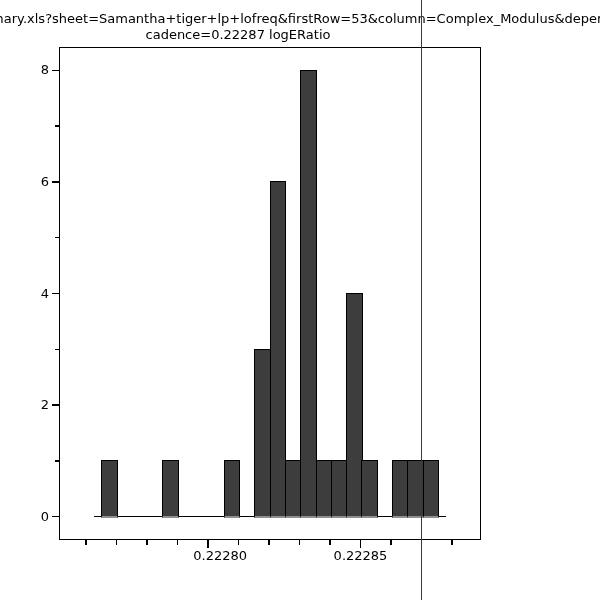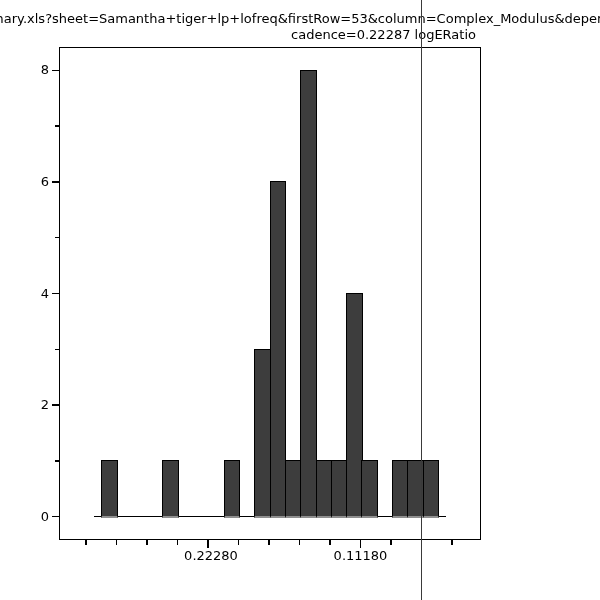--- a/index.html
+++ b/index.html
@@ -3,21 +3,21 @@
 <meta charset="utf-8">
 <style>
   html,body{margin:0;padding:0;background:#fff;}
   #root{
     position:relative;width:600px;height:600px;overflow:hidden;background:#ffffff;
     font-family:"DejaVu Sans",sans-serif;font-size:13px;color:#000;
   }
   .abs{position:absolute;}
   .nowrap{white-space:nowrap;}
   #title1{top:11px;left:-350px;width:1300px;text-align:center;}
-  #title2{top:27px;left:0px;width:476px;text-align:right;}
+  #title2{top:27px;left:0px;width:476px;text-align:center;}
   #plot-frame{left:58.5px;top:47px;width:422px;height:493px;border:1.5px solid #000;box-sizing:border-box;}
   #x-axis-title{top:565px;left:0px;width:528px;text-align:center;}
   #plot-layer{left:0;top:0;width:600px;height:600px;}
 </style>
 </head>
 <body>
 
 <div id="root">
   <div id="title1" class="abs nowrap">mmary.xls?sheet=Samantha+tiger+lp+lofreq&amp;firstRow=53&amp;column=Complex_Modulus&amp;depende</div>
   <div id="title2" class="abs nowrap">cadence=0.22287 logERatio</div>
@@ -43,22 +43,22 @@
       <div style="position: absolute; left: 176.81px; top: 540px; width: 1.3px; height: 4.5px; background: rgb(0, 0, 0);"></div>
       <div style="position: absolute; left: 207.319px; top: 540px; width: 1.3px; height: 8px; background: rgb(0, 0, 0);"></div>
       <div style="position: absolute; left: 237.828px; top: 540px; width: 1.3px; height: 4.5px; background: rgb(0, 0, 0);"></div>
       <div style="position: absolute; left: 268.337px; top: 540px; width: 1.3px; height: 4.5px; background: rgb(0, 0, 0);"></div>
       <div style="position: absolute; left: 298.846px; top: 540px; width: 1.3px; height: 4.5px; background: rgb(0, 0, 0);"></div>
       <div style="position: absolute; left: 329.355px; top: 540px; width: 1.3px; height: 4.5px; background: rgb(0, 0, 0);"></div>
       <div style="position: absolute; left: 359.865px; top: 540px; width: 1.3px; height: 8px; background: rgb(0, 0, 0);"></div>
       <div style="position: absolute; left: 390.374px; top: 540px; width: 1.3px; height: 4.5px; background: rgb(0, 0, 0);"></div>
       <div style="position: absolute; left: 420.883px; top: 540px; width: 1.3px; height: 4.5px; background: rgb(0, 0, 0);"></div>
       <div style="position: absolute; left: 451.392px; top: 540px; width: 1.3px; height: 4.5px; background: rgb(0, 0, 0);"></div>
-      <div style="position: absolute; left: 166px; top: 548px; width: 90px; text-align: center; white-space: nowrap;">0.22280</div>
-      <div style="position: absolute; left: 315.515px; top: 548px; width: 90px; text-align: center; white-space: nowrap;">0.11180</div>
+      <div style="position: absolute; left: 157px; top: 548px; width: 90px; text-align: right; white-space: nowrap;">0.22280</div>
+      <div style="position: absolute; left: 315.515px; top: 548px; width: 90px; text-align: center; white-space: nowrap;">0.22285</div>
       <div style="position: absolute; left: 94.1397px; top: 516.085px; width: 352.258px; height: 1.3px; background: rgb(0, 0, 0); z-index: 1;"></div>
       <div style="position: absolute; left: 101.097px; top: 460.226px; width: 16.7156px; height: 57.9087px; background: rgb(61, 61, 61); border-width: 1.4px 1.4px 2px; border-style: solid; border-color: rgb(0, 0, 0) rgb(0, 0, 0) rgb(143, 143, 143); border-image: initial; box-sizing: border-box; z-index: 2;"></div>
       <div style="position: absolute; left: 162.36px; top: 460.226px; width: 16.7156px; height: 57.9087px; background: rgb(61, 61, 61); border-width: 1.4px 1.4px 2px; border-style: solid; border-color: rgb(0, 0, 0) rgb(0, 0, 0) rgb(143, 143, 143); border-image: initial; box-sizing: border-box; z-index: 2;"></div>
       <div style="position: absolute; left: 223.622px; top: 460.226px; width: 16.7156px; height: 57.9087px; background: rgb(61, 61, 61); border-width: 1.4px 1.4px 2px; border-style: solid; border-color: rgb(0, 0, 0) rgb(0, 0, 0) rgb(143, 143, 143); border-image: initial; box-sizing: border-box; z-index: 2;"></div>
       <div style="position: absolute; left: 254.253px; top: 348.609px; width: 16.7156px; height: 169.526px; background: rgb(61, 61, 61); border-width: 1.4px 1.4px 2px; border-style: solid; border-color: rgb(0, 0, 0) rgb(0, 0, 0) rgb(143, 143, 143); border-image: initial; box-sizing: border-box; z-index: 2;"></div>
       <div style="position: absolute; left: 269.569px; top: 181.183px; width: 16.7156px; height: 336.952px; background: rgb(61, 61, 61); border-width: 1.4px 1.4px 2px; border-style: solid; border-color: rgb(0, 0, 0) rgb(0, 0, 0) rgb(143, 143, 143); border-image: initial; box-sizing: border-box; z-index: 2;"></div>
       <div style="position: absolute; left: 284.884px; top: 460.226px; width: 16.7156px; height: 57.9087px; background: rgb(61, 61, 61); border-width: 1.4px 1.4px 2px; border-style: solid; border-color: rgb(0, 0, 0) rgb(0, 0, 0) rgb(143, 143, 143); border-image: initial; box-sizing: border-box; z-index: 2;"></div>
       <div style="position: absolute; left: 300.2px; top: 69.5654px; width: 16.7156px; height: 448.569px; background: rgb(61, 61, 61); border-width: 1.4px 1.4px 2px; border-style: solid; border-color: rgb(0, 0, 0) rgb(0, 0, 0) rgb(143, 143, 143); border-image: initial; box-sizing: border-box; z-index: 2;"></div>
       <div style="position: absolute; left: 315.515px; top: 460.226px; width: 16.7156px; height: 57.9087px; background: rgb(61, 61, 61); border-width: 1.4px 1.4px 2px; border-style: solid; border-color: rgb(0, 0, 0) rgb(0, 0, 0) rgb(143, 143, 143); border-image: initial; box-sizing: border-box; z-index: 2;"></div>
       <div style="position: absolute; left: 330.831px; top: 460.226px; width: 16.7156px; height: 57.9087px; background: rgb(61, 61, 61); border-width: 1.4px 1.4px 2px; border-style: solid; border-color: rgb(0, 0, 0) rgb(0, 0, 0) rgb(143, 143, 143); border-image: initial; box-sizing: border-box; z-index: 2;"></div>

